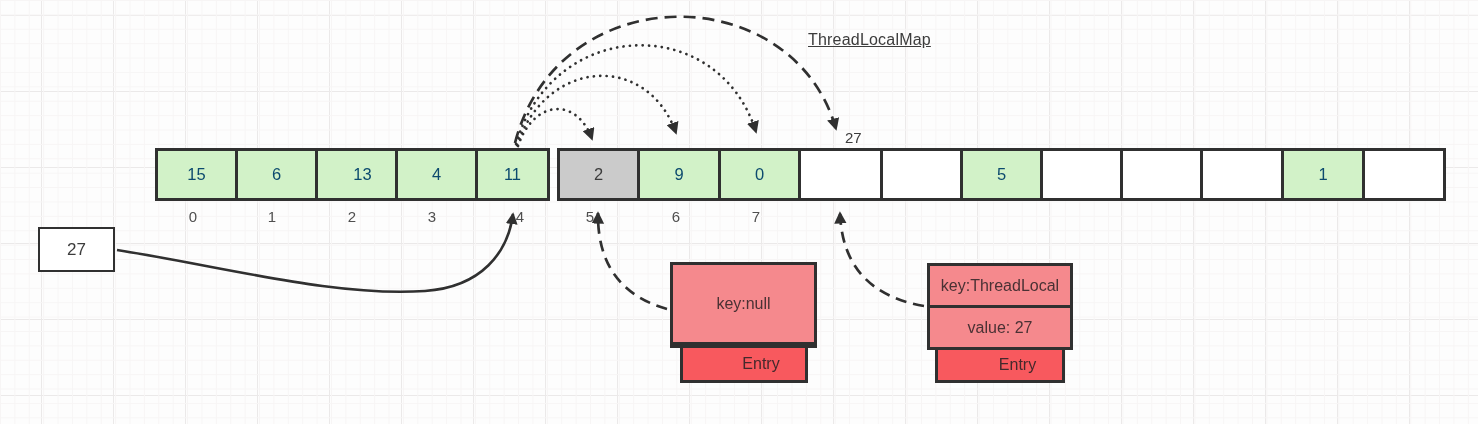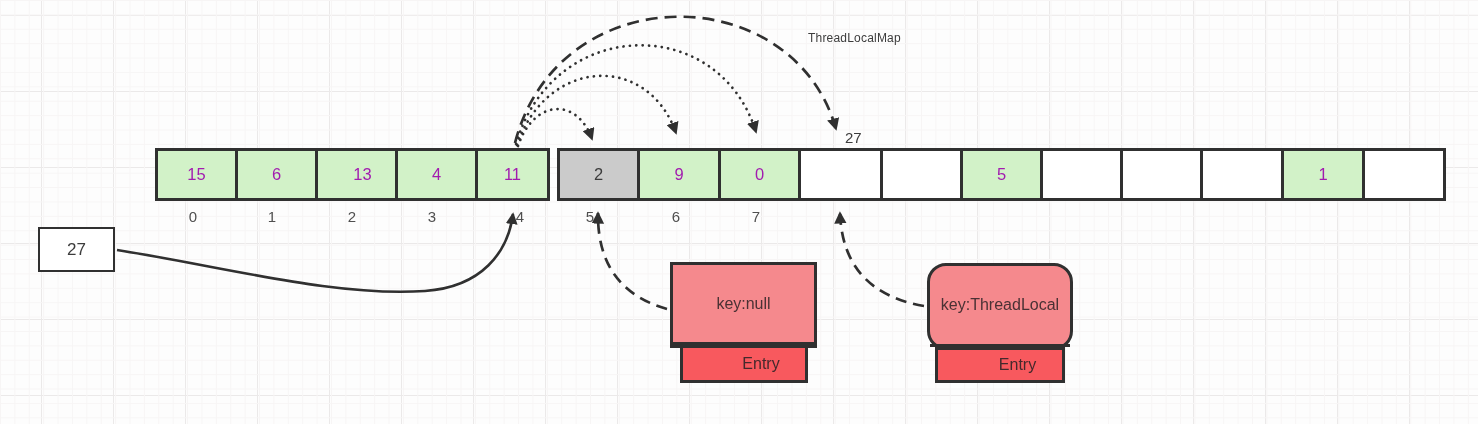--- a/index.html
+++ b/index.html
@@ -13,27 +13,27 @@
     background-color:#fdfdfd;
     background-image:
       linear-gradient(90deg,#f7f5f5 1px,transparent 1px),
       linear-gradient(#f7f5f5 1px,transparent 1px),
       linear-gradient(90deg,#ebe9e9 1px,transparent 1px),
       linear-gradient(#ebe9e9 1px,transparent 1px);
     background-size:14.4px 14.4px,14.4px 14.4px,72px 76px,72px 76px;
     background-position:0 0,0 0,41px 15px,41px 15px;
   }
   .title{
-    position:absolute;left:808px;top:31px;font-size:12px;color:#3c3c3c;
-    letter-spacing:.2px;white-space:nowrap;
+    position:absolute;left:808px;top:31px;font-size:16px;color:#3c3c3c;
+    letter-spacing:.2px;white-space:nowrap;text-decoration:underline;
   }
   .cell{
     position:absolute;top:148px;height:53px;border:3px solid var(--line);
     display:flex;align-items:center;justify-content:center;
-    font-size:16.5px;color:#a21caf;
+    font-size:16.5px;color:#0c4a6e;
   }
   .cell[data-state="green"]{background:var(--green);}
   .cell[data-state="gray"]{background:var(--gray);color:#3c3c3c;}
   .cell[data-state="white"]{background:var(--white);}
   .idx{
     position:absolute;top:208px;transform:translateX(-50%);
     font-size:15px;color:#4f4f4f;
   }
   .hash-label{
     position:absolute;left:845px;top:129px;font-size:15px;color:#3c3c3c;
@@ -56,21 +56,21 @@
   .entry .kv .key{border-bottom:3px solid var(--line);}
   .entry .tab{
     position:relative;margin:-3px auto 0 auto;border:3px solid var(--line);
     background:var(--red);display:flex;align-items:center;justify-content:center;
     font-size:16px;color:#45292c;padding-left:35px;
   }
   .entry1{left:670px;top:262px;width:147px;}
   .entry1 .kv{width:147px;height:86px;}
   .entry1 .tab{width:128px;height:38px;}
   .entry2{left:927px;top:263px;width:146px;}
-  .entry2 .kv{width:146px;height:87px;border-radius:19px;}
+  .entry2 .kv{width:146px;height:87px;}
   .entry2 .tab{width:130px;height:36px;}
   svg.arrows{position:absolute;left:0;top:0;pointer-events:none;}
 </style>
 </head>
 <body>
 
 <div class="canvas">
 
   <div class="title">ThreadLocalMap</div>
 
@@ -109,20 +109,21 @@
   <div class="entry entry1">
     <div class="kv">
       <div class="key">key:null</div>
     </div>
     <div class="tab">Entry</div>
   </div>
 
   <div class="entry entry2">
     <div class="kv">
       <div class="key">key:ThreadLocal</div>
+      <div class="value">value: 27</div>
     </div>
     <div class="tab">Entry</div>
   </div>
 
   <svg class="arrows" width="1478" height="424" viewBox="0 0 1478 424">
     <defs>
       <marker id="ah" viewBox="0 0 10 10" refX="8.5" refY="5" markerWidth="4.6" markerHeight="4.6" orient="auto" markerUnits="strokeWidth">
         <path d="M 0 0 L 10 5 L 0 10 z" fill="#303030"></path>
       </marker>
     </defs>

